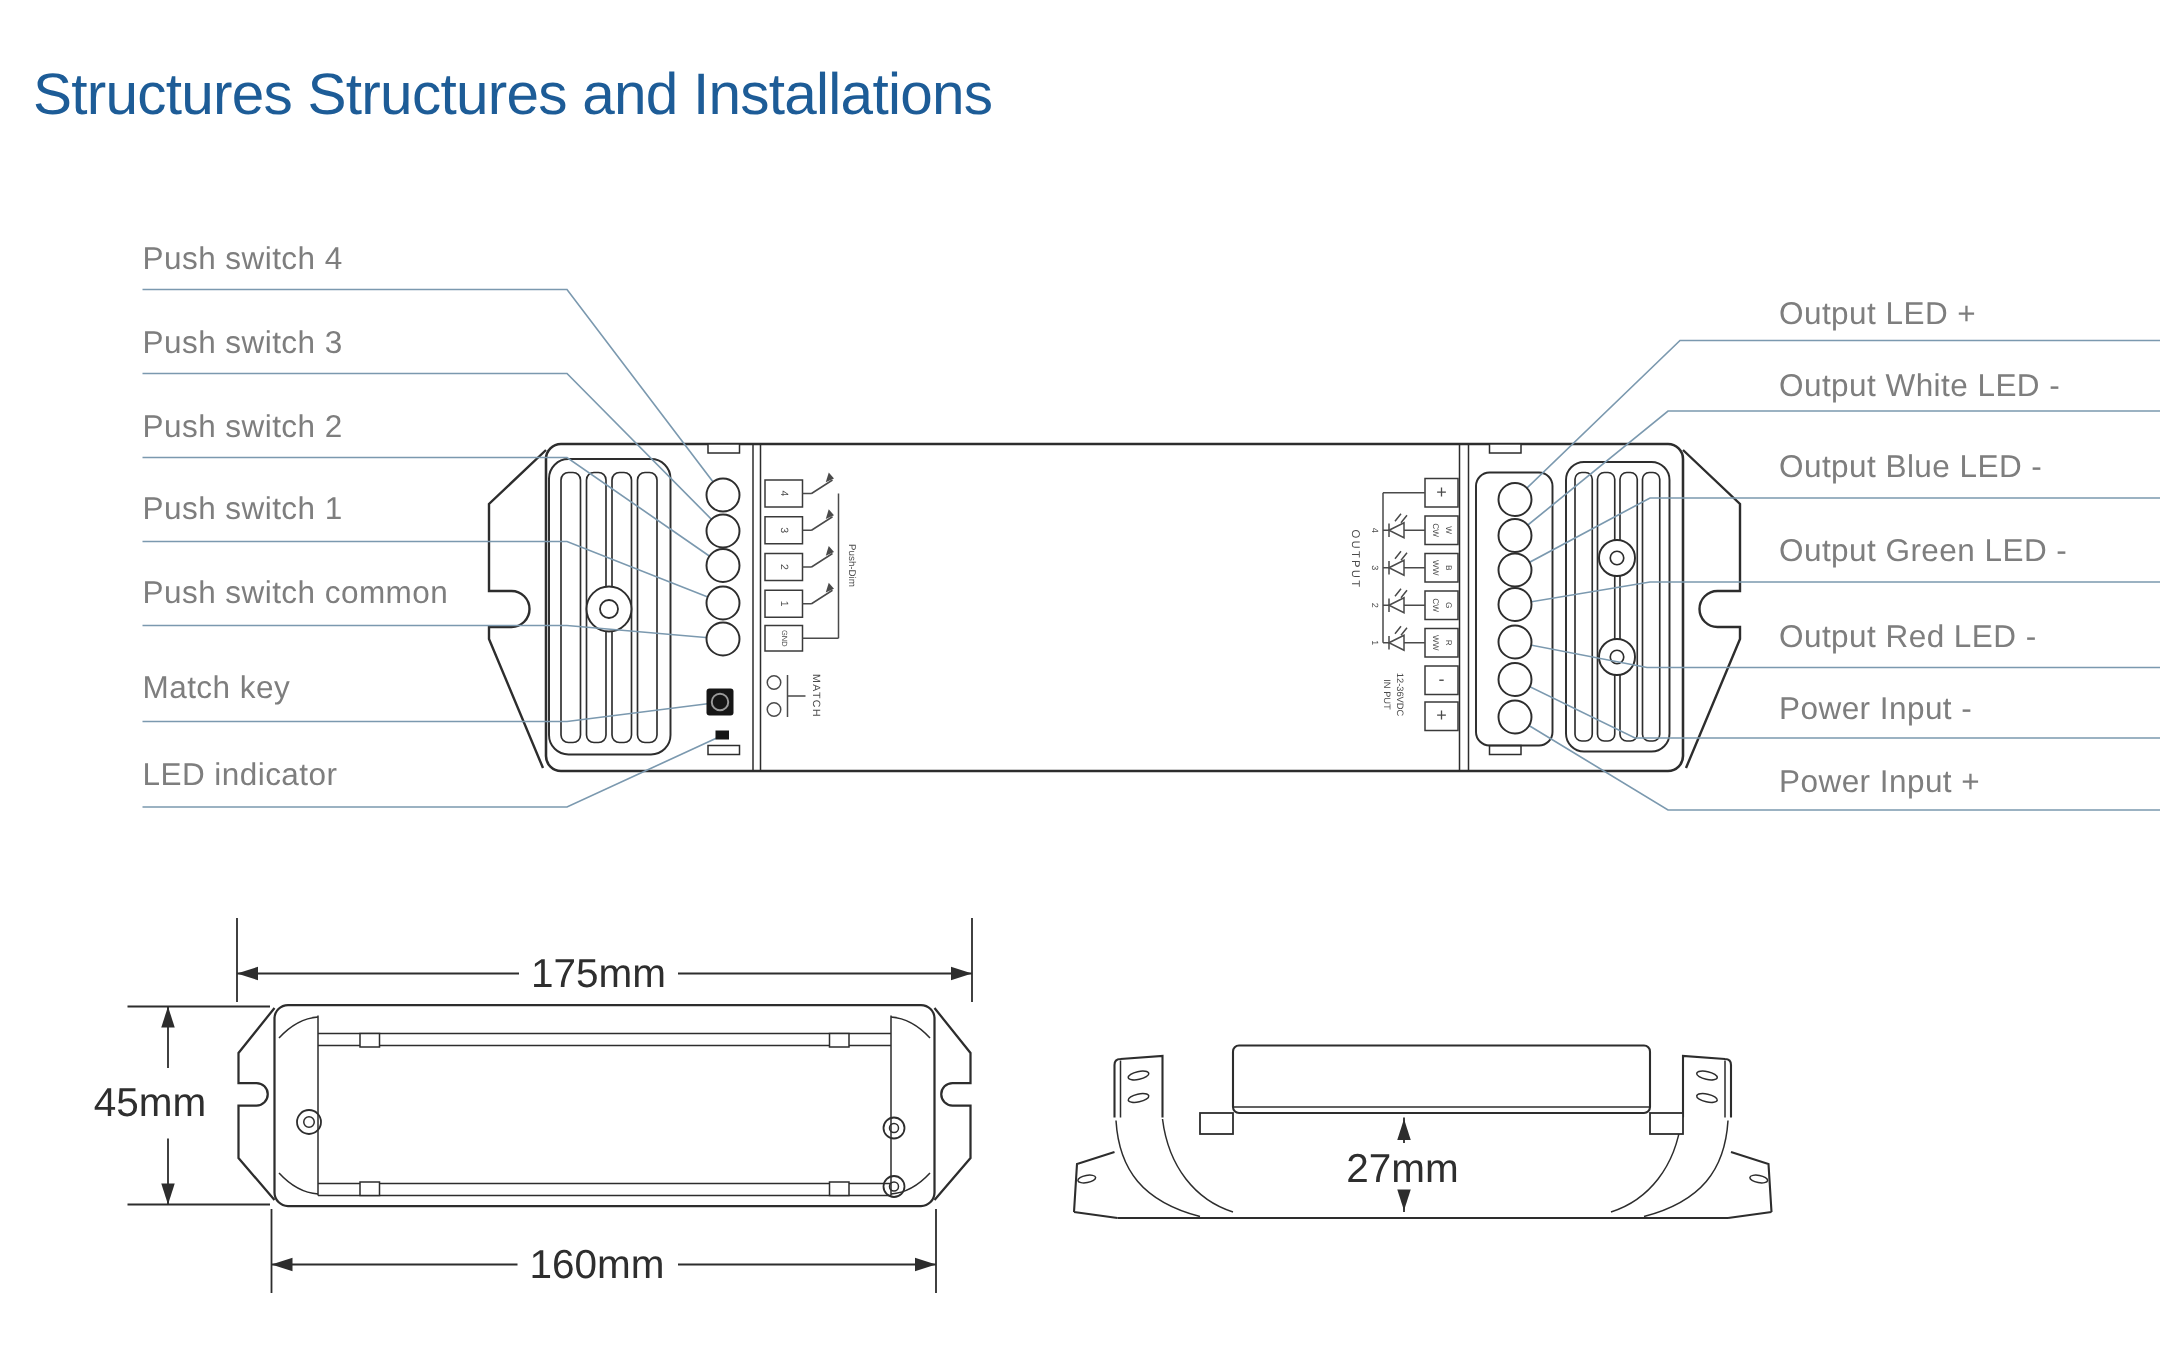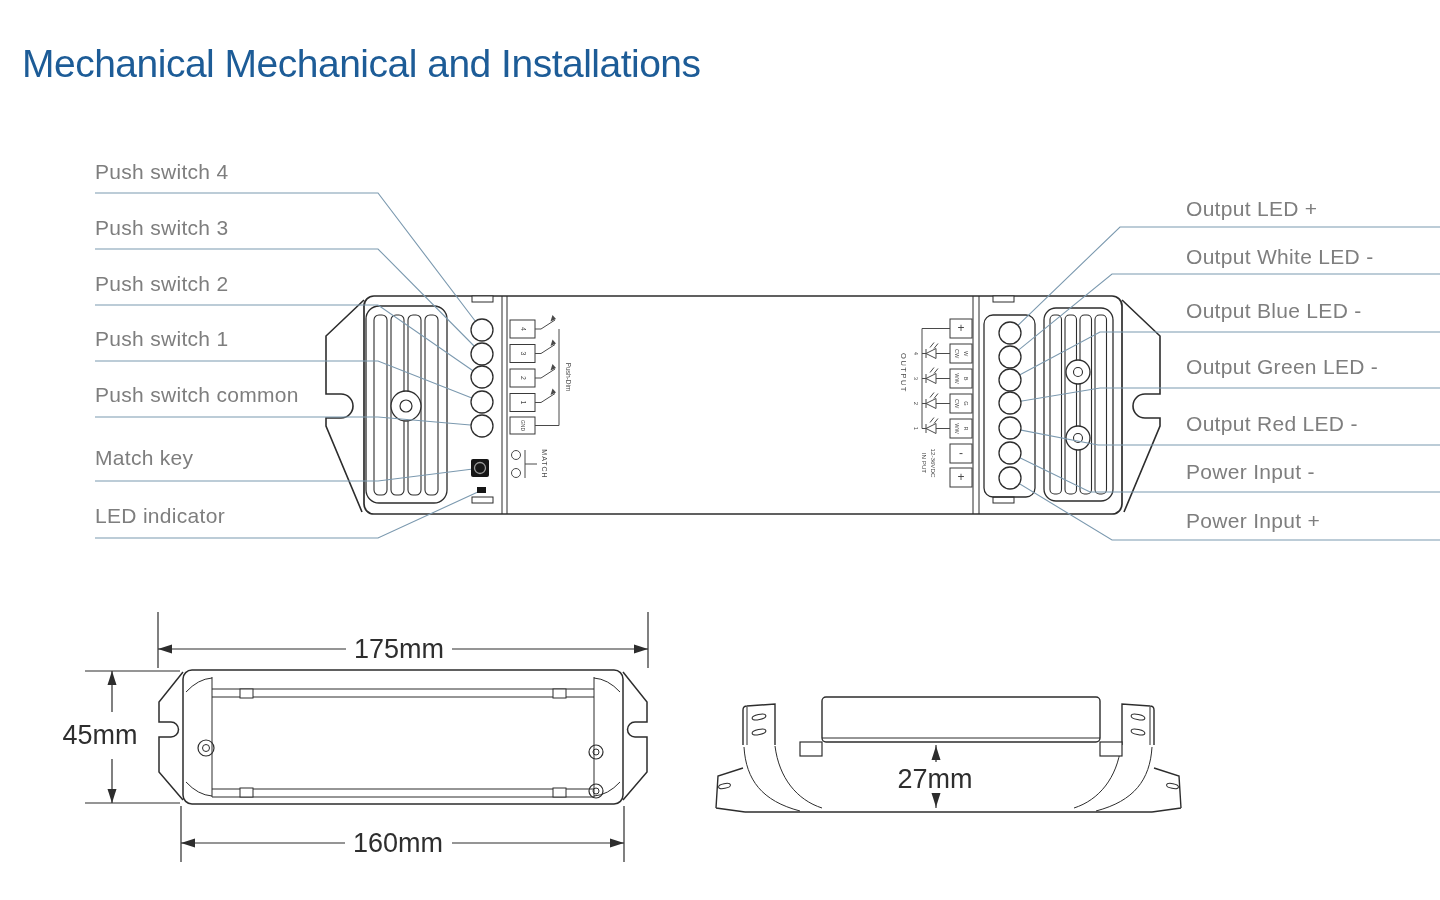--- a/index.html
+++ b/index.html
@@ -15,21 +15,21 @@
   .dev{stroke:#2d2d2d;fill:none;}
   .devw{stroke:#2d2d2d;fill:#ffffff;}
   .leader{stroke:#7b99af;stroke-width:1.1;fill:none;}
   .boxline{stroke:#3a3a3a;stroke-width:1;fill:#ffffff;}
   .wire{stroke:#4a4a4a;stroke-width:1;fill:none;}
 </style>
 </head>
 <body>
 
 <div class="page">
-  <div class="title">Mechanical Mechanical and Installations</div>
+  <div class="title">Structures Structures and Installations</div>
 
   <svg width="1440" height="900" viewBox="0 0 1440 900">
 
     <g>
 
       <path class="dev" stroke-width="1.6" d="M 364,300 L 326,336 L 326,394 L 341,394 A 8 8 0 0 1 341,418 L 326,418 L 326,426 L 362,512"></path>
       <path class="dev" stroke-width="1.6" d="M 1122,300 L 1160,336 L 1160,394 L 1145,394 A 8 8 0 0 0 1145,418 L 1160,418 L 1160,426 L 1124,512"></path>
 
       <rect class="devw" stroke-width="1.7" x="364" y="296" width="758" height="218" rx="10"></rect>
 

